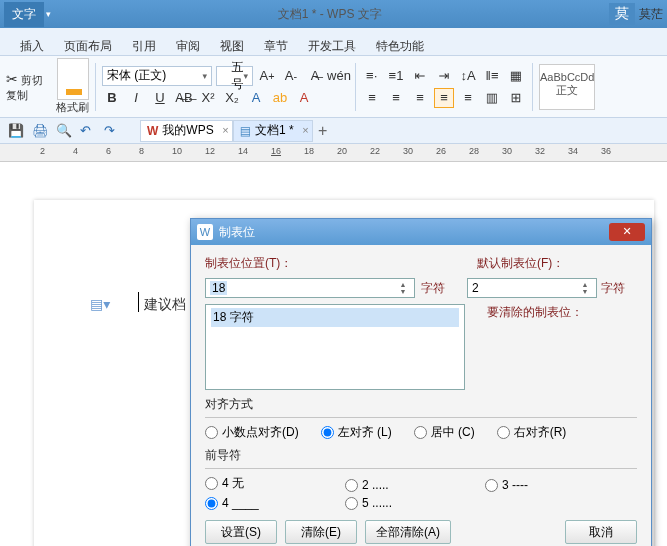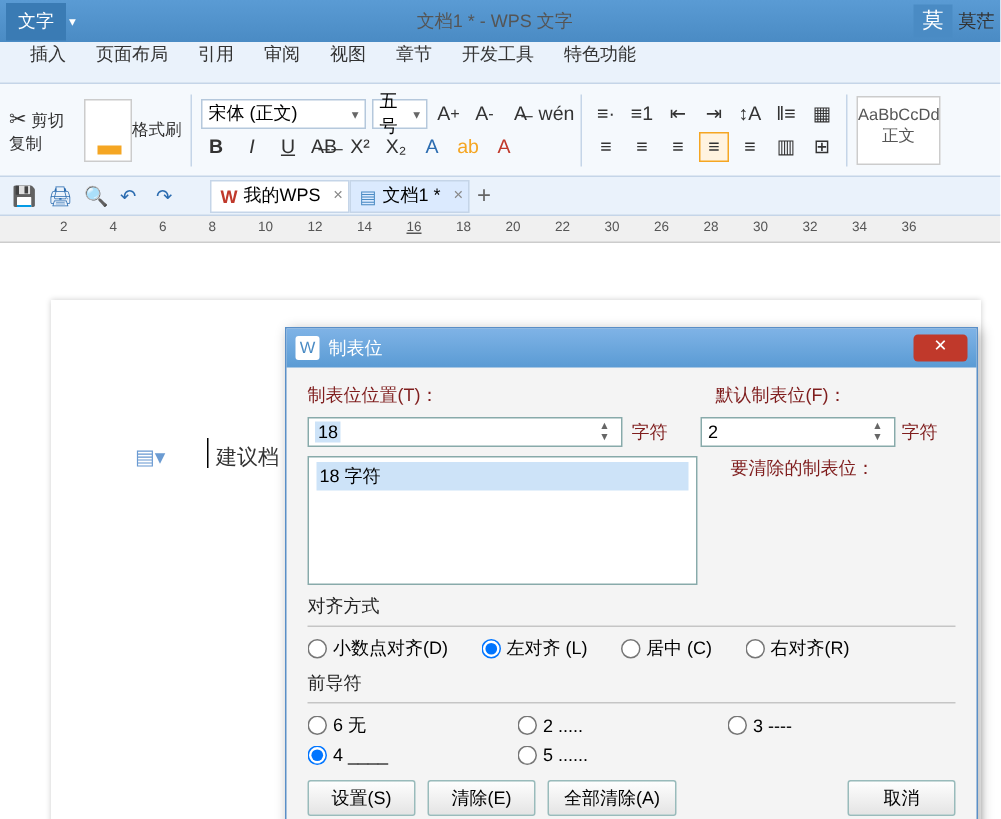--- a/index.html
+++ b/index.html
@@ -3,30 +3,30 @@
 <meta charset="utf-8">
 <style>
 * { box-sizing: border-box; margin: 0; padding: 0; font-family: "Microsoft YaHei", sans-serif; }
 body { background: #fff; width: 667px; height: 546px; overflow: hidden; position: relative; font-size: 12px; }
 
 .titlebar { height: 28px; background: linear-gradient(#5a9bd4,#4a8bc4); display: flex; align-items: center; color: #fff; }
 .titlebar .appbtn { background: #3a7bb4; padding: 4px 8px; margin-left: 4px; }
 .titlebar .doc-title { flex: 1; text-align: center; color: #555; font-size: 12px; }
 .titlebar .user { background: #4a8bc4; color: #fff; padding: 2px 6px; font-size: 14px; }
 
-.menubar { height: 28px; background: #eaf2fb; display: flex; align-items: flex-start; gap: 20px; padding: 0 20px; border-bottom: 1px solid #c5d5e8; }
+.menubar { height: 28px; background: #eaf2fb; display: flex; align-items: flex-end; gap: 20px; padding: 0 20px; border-bottom: 1px solid #c5d5e8; }
 .menubar span { color: #333; }
 
 .ribbon { height: 62px; background: #f5f9fd; border-bottom: 1px solid #c5d5e8; display: flex; align-items: center; padding: 2px 6px; gap: 6px; }
 .clip { width: 44px; font-size: 11px; color: #333; }
 .clip .scissors { font-size: 14px; }
 .brush { width: 32px; height: 42px; background: #fff; border: 1px solid #ccc; position: relative; }
 .brush::after { content:""; position:absolute; bottom:4px; left:8px; width:16px; height:6px; background:#f5a623; }
 .brush-label { font-size:11px; color:#333; }
-.font-group { display:flex; flex-direction:column; gap:2px; }
+.font-group { display:flex; flex-direction:column; gap:2px;text-align:right; }
 .combo { height:20px; border:1px solid #b5c8dc; background:#fff; display:flex; align-items:center; padding:0 4px; font-size:12px; }
 .combo .arrow { margin-left:auto; font-size:9px; color:#666; }
 .btnrow { display:flex; gap:4px; }
 .tbtn { width:20px; height:20px; display:flex; align-items:center; justify-content:center; color:#333; font-size:13px; border:1px solid transparent; }
 .tbtn.active { border:1px solid #f5a623; background:#fff3e0; }
 .styleprev { width:56px; height:46px; border:1px solid #ccc; background:#fff; text-align:center; font-size:11px; color:#555; padding-top:6px; }
 
 .qat { height:26px; background:#eaf2fb; border-bottom:1px solid #c5d5e8; display:flex; align-items:center; gap:8px; padding:0 8px; }
 .qat .ic { width:16px; height:16px; color:#2b6cb0; font-size:13px; }
 .tabbar { display:flex; align-items:center; gap:0; margin-left:12px; height:24px; }
@@ -49,21 +49,21 @@
 .dlg-title .closebtn { margin-left:auto; background:#c0392b; color:#fff; width:36px; height:18px; border-radius:3px; text-align:center; line-height:16px; font-size:11px; }
 .dlg-body { padding:10px 14px; }
 .row { display:flex; align-items:center; gap:6px; margin-bottom:6px; }
 .label { font-size:12px; color:#7f1d1d; }
 .spin { height:20px; border:1px solid #8aa; background:#fff; display:flex; align-items:center; padding:0 4px; font-size:12px; }
 .spin .updown { margin-left:auto; width:14px; display:flex; flex-direction:column; font-size:7px; color:#666; text-align:center; }
 .listbox { width:260px; height:86px; border:1px solid #8aa; background:#fff; font-size:12px; padding:3px 5px; }
 .listbox .item { background:#cde3f8; padding:1px 2px; }
 .section-label { font-size:12px; color:#222; margin:6px 0 4px; }
 .hr { border-top:1px solid #c5c5c5; margin:2px 0 6px; }
-.radios { display:flex; gap:22px; flex-wrap:wrap; margin-bottom:4px; }
+.radios { display:flex; gap:22px; flex-wrap:wrap; margin-bottom:4px;align-items:flex-end; }
 .radio { display:flex; align-items:center; gap:4px; font-size:12px; }
 .radio input { margin:0; }
 .btns { display:flex; gap:8px; margin-top:10px; }
 .btn { height:24px; padding:0 10px; border:1px solid #9bb; background:linear-gradient(#fefefe,#e4e4e4); font-size:12px; border-radius:2px; min-width:72px; }
 .btn.primary { border:1px solid #4a8bc4; background:linear-gradient(#e8f2fc,#c8e0f8); }
 .right-col { margin-left:16px; }
 </style>
 </head>
 <body>
 
@@ -84,21 +84,21 @@
   <span>章节</span>
   <span>开发工具</span>
   <span>特色功能</span>
 </div>
 
 <div class="ribbon">
   <div class="clip">
     <div><span class="scissors">✂</span> <span>剪切</span></div>
     <div>复制</div>
   </div>
-  <div style="display:flex;flex-direction:row;align-items:center">
+  <div style="display:flex;flex-direction:column;align-items:center">
     <div class="brush"></div>
     <div class="brush-label">格式刷</div>
   </div>
   <div style="width:1px;height:48px;background:#c5d5e8"></div>
   <div class="font-group">
     <div class="btnrow">
       <div class="combo" style="width:110px">
           <span>宋体 (正文)</span>
           <span class="arrow">▾</span>
         </div>
@@ -268,21 +268,21 @@
           <input type="radio" name="al" style="">
           <span>右对齐(R)</span>
         </label>
     </div>
 
     <div class="section-label">前导符</div>
     <div class="hr"></div>
     <div class="radios" style="gap:40px">
       <label class="radio" style="width:100px">
           <input type="radio" name="ld" style="">
-          <span>6  无</span>
+          <span>4  无</span>
         </label>
       <label class="radio" style="width:100px">
           <input type="radio" name="ld" style="">
           <span>2  .....</span>
         </label>
       <label class="radio" style="width:100px">
           <input type="radio" name="ld" style="">
           <span>3  ----</span>
         </label>
     </div>

